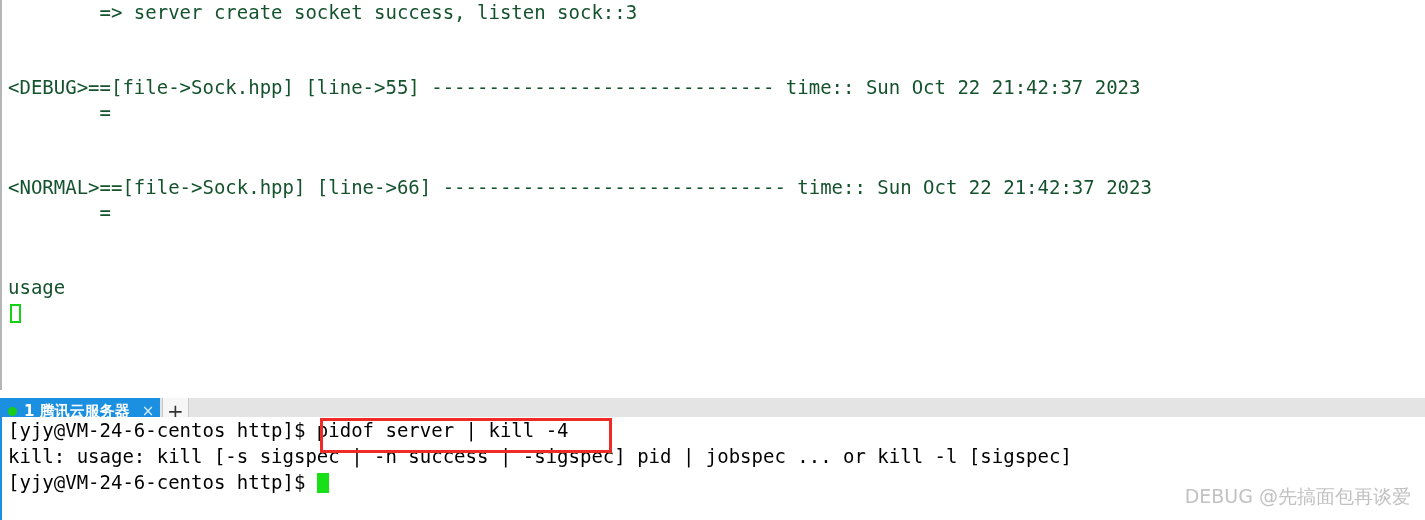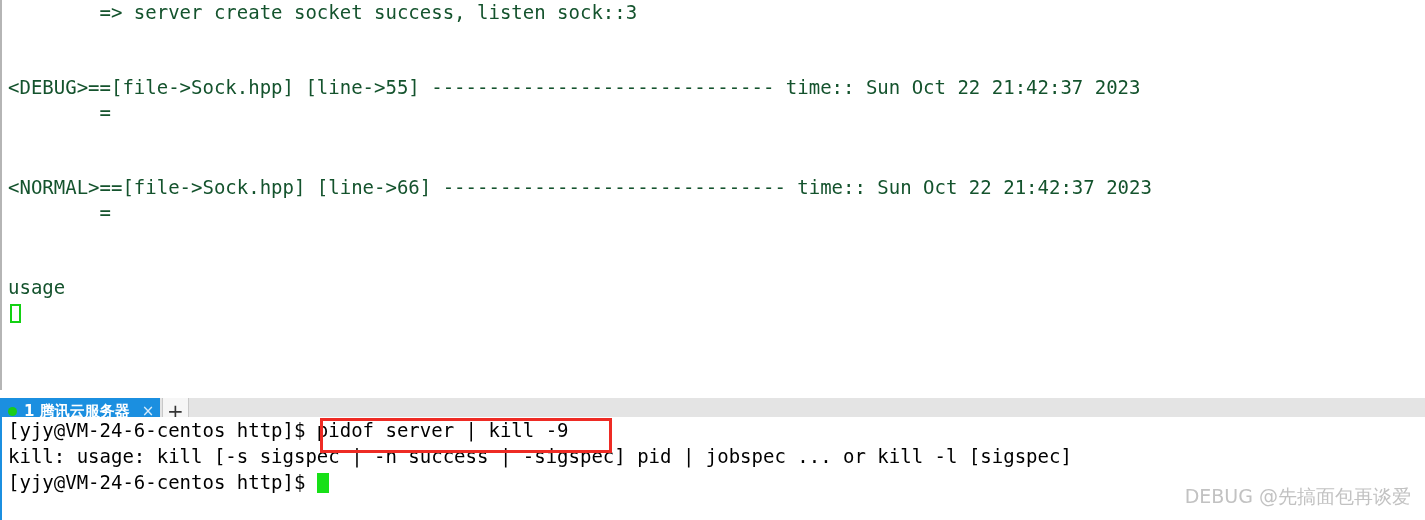--- a/index.html
+++ b/index.html
@@ -202,20 +202,20 @@
   <div id="tab-active">
     <span class="tab-dot"></span>
     <span class="tab-label"><span class="accel">1</span> <span>腾讯云服务器</span></span>
     <span class="tab-close">×</span>
   </div>
   <div id="tab-new" style="left: 162px;">+</div>
   <div id="tab-underline"></div>
 </div>
 
 <div id="lower-pane">
-  <div class="term-line"><span>[yjy@VM-24-6-centos http]$ </span><span>pidof server | kill -9</span></div>
+  <div class="term-line"><span>[yjy@VM-24-6-centos http]$ </span><span>pidof server | kill -4</span></div>
   <div class="term-line">kill: usage: kill [-s sigspec | -n success | -sigspec] pid | jobspec ... or kill -l [sigspec]</div>
   <div class="term-line"><span>[yjy@VM-24-6-centos http]$ </span><span class="cursor-solid"></span></div>
 </div>
 
 <div id="red-box"></div>
 
 <div id="watermark">DEBUG @先搞面包再谈爱</div>
 
 </body></html>

